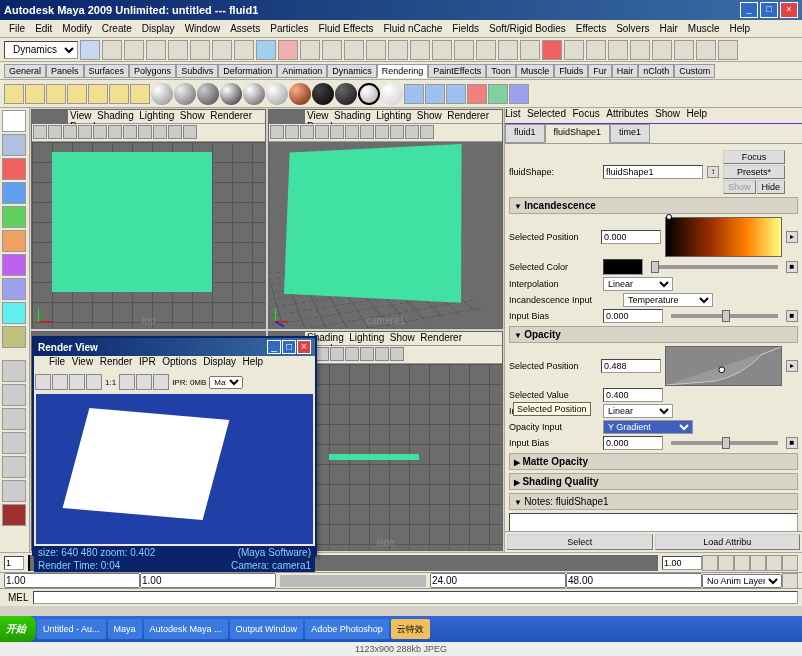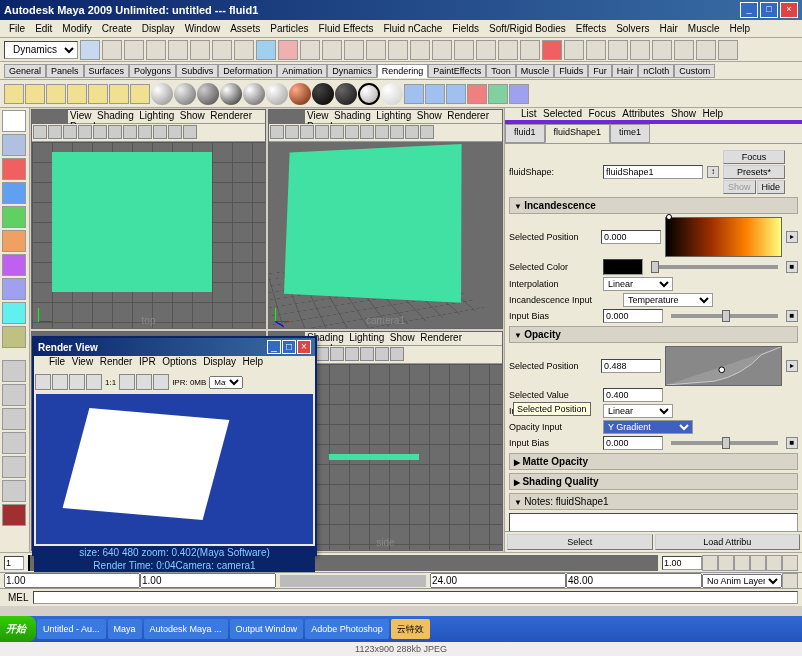--- a/index.html
+++ b/index.html
@@ -47,24 +47,24 @@
 
 .render-view { position: absolute; left: 2px; top: 228px; width: 285px; height: 220px; border: 2px solid #0a246a; background: #ece9d8; z-index: 10; box-shadow: 2px 2px 4px rgba(0,0,0,0.3); }
 .render-view .rv-title { background: linear-gradient(to right, #0a246a, #3a6ea5); color: white; height: 18px; display: flex; align-items: center; padding: 8px 4px; }
 .render-view .rv-title span:first-child { flex: 1; font-weight: bold; }
 .rv-menu { background: #ece9d8; height: 16px; padding: 0 15px; font-size: 9px; }
 .rv-menu span { margin-right: 4px; cursor: pointer; }
 .rv-tools { background: #ece9d8; height: 20px; display: flex; gap:1px; padding:1px; align-items:center; }
 .rv-tools i { width:16px; height:16px; background:#ddd; border:1px solid #888; cursor:pointer;}
 .rv-canvas { background: #2040a8; height: 150px; position: relative; margin: 2px; }
 .rv-shape { position: absolute; background: white; width: 140px; height: 100px; left: 40px; top: 20px; transform: skew(-15deg, 5deg); }
-.rv-status { background: #0a246a; color: #8cf; font-size: 8px; padding: 1px 4px; display:flex; justify-content:center; }
+.rv-status { background: #0a246a; color: #8cf; font-size: 8px; padding: 1px 4px; display:flex; justify-content:space-between; }
 
 .attr-panel { width: 298px; background: #ece9d8; border-left: 1px solid #aca899; display: flex; flex-direction: column; overflow: hidden; }
-.attr-menu { height: 16px; padding: 0 16px; font-size: 9px; border-bottom:4px solid #6d28d9; }
+.attr-menu { height: 16px; padding: 0 0; font-size: 9px; border-bottom:1px solid #6d28d9; }
 .attr-menu span { margin-right: 4px; cursor: pointer; }
 .attr-tabs { display: flex; height: 20px; border-bottom:1px solid #999; }
 .attr-tabs span { padding: 2px 8px; border: 1px solid #999; background: #ddd; cursor:pointer; font-size:9px;}
 .attr-tabs span.active { background: #ece9d8; border-bottom-color:#ece9d8; }
 .attr-body { flex: 1; overflow-y: auto; padding: 4px; }
 .attr-row { display: flex; align-items: center; margin: 2px 0; gap: 4px; }
 .attr-row label { width: 90px; text-align: left; font-size: 9px; }
 .attr-row input[type=text] { width: 60px; background: white; border: 1px inset #999; padding: 1px 2px; font-size:9px;}
 .attr-row select { width: 70px; background: white; border: 1px solid #999; font-size:9px;}
 .slider { flex:1; height: 4px; background: #999; position: relative; margin: 0 4px; }

